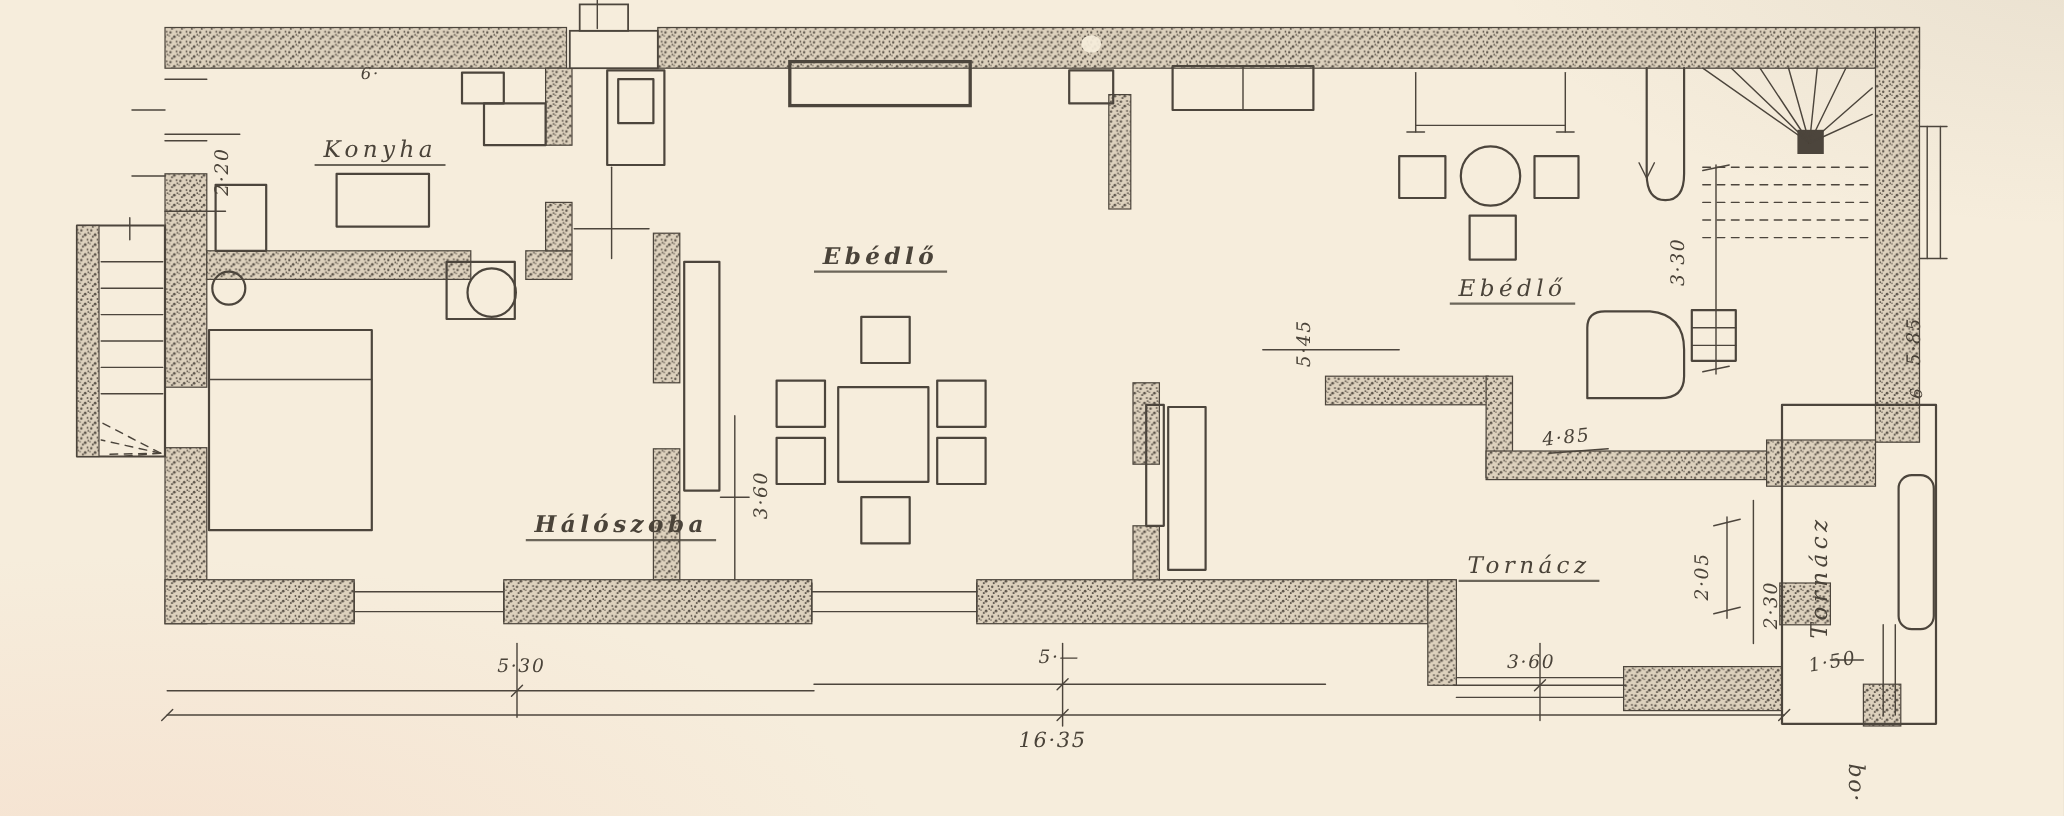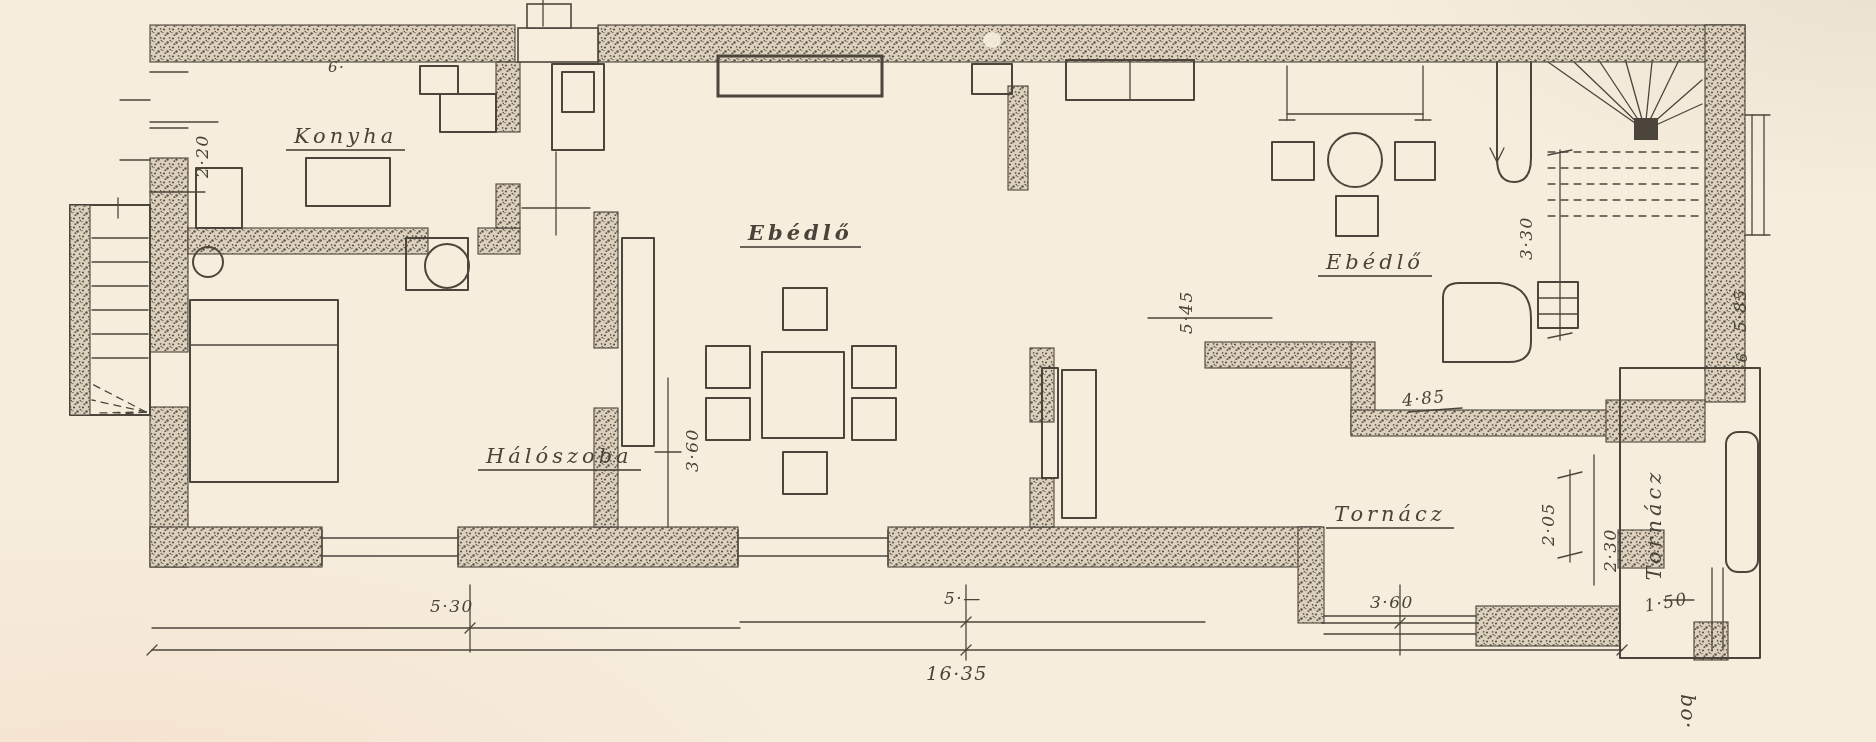--- a/index.html
+++ b/index.html
@@ -254,28 +254,28 @@
       <line class="d" x1="1594" y1="455" x2="1594" y2="585"></line>
 
       <line class="d" x1="1408" y1="412" x2="1462" y2="408"></line>
     </g>
   </svg>
 
   
   <div class="lbl room" style="left:286px;top:124px;">Konyha</div>
   <div class="lbl room" style="left:740px;top:220px;font-weight:bold;">Ebédlő</div>
   <div class="lbl room" style="left:1318px;top:250px;">Ebédlő</div>
-  <div class="lbl room" style="left:478px;top:444px;">Hálószoba</div>
+  <div class="lbl room" style="left:478px;top:464px;font-weight:bold;">Hálószoba</div>
   <div class="lbl room" style="left:1326px;top:502px;">Tornácz</div>
   <div class="lbl room rot" style="left:1576px;top:498px;width:140px;border-bottom:none;">Tornácz</div>
 
   
   <div class="lbl dim rot" style="left:172px;top:146px;width:60px;text-align:center;">2·20</div>
   <div class="lbl dim small" style="left:328px;top:58px;">6·</div>
-  <div class="lbl dim" style="left:430px;top:596px;">5·30</div>
+  <div class="lbl dim" style="left:452px;top:596px;">5·30</div>
   <div class="lbl dim rot" style="left:660px;top:440px;width:64px;text-align:center;">3·60</div>
   <div class="lbl dim rot" style="left:1154px;top:302px;width:64px;text-align:center;">5·45</div>
   <div class="lbl dim" style="left:944px;top:588px;">5·—</div>
   <div class="lbl dim" style="left:926px;top:662px;font-size:19px;text-align:center;">16·35</div>
   <div class="lbl dim rot" style="left:1494px;top:228px;width:64px;text-align:center;">3·30</div>
   <div class="lbl dim tilt6" style="left:1402px;top:388px;">4·85</div>
   <div class="lbl dim rot" style="left:1708px;top:300px;width:64px;text-align:center;">5·85</div>
   <div class="lbl dim rot small" style="left:1716px;top:348px;width:52px;text-align:center;">6</div>
   <div class="lbl dim rot" style="left:1516px;top:514px;width:64px;text-align:center;">2·05</div>
   <div class="lbl dim rot" style="left:1578px;top:540px;width:64px;text-align:center;">2·30</div>

